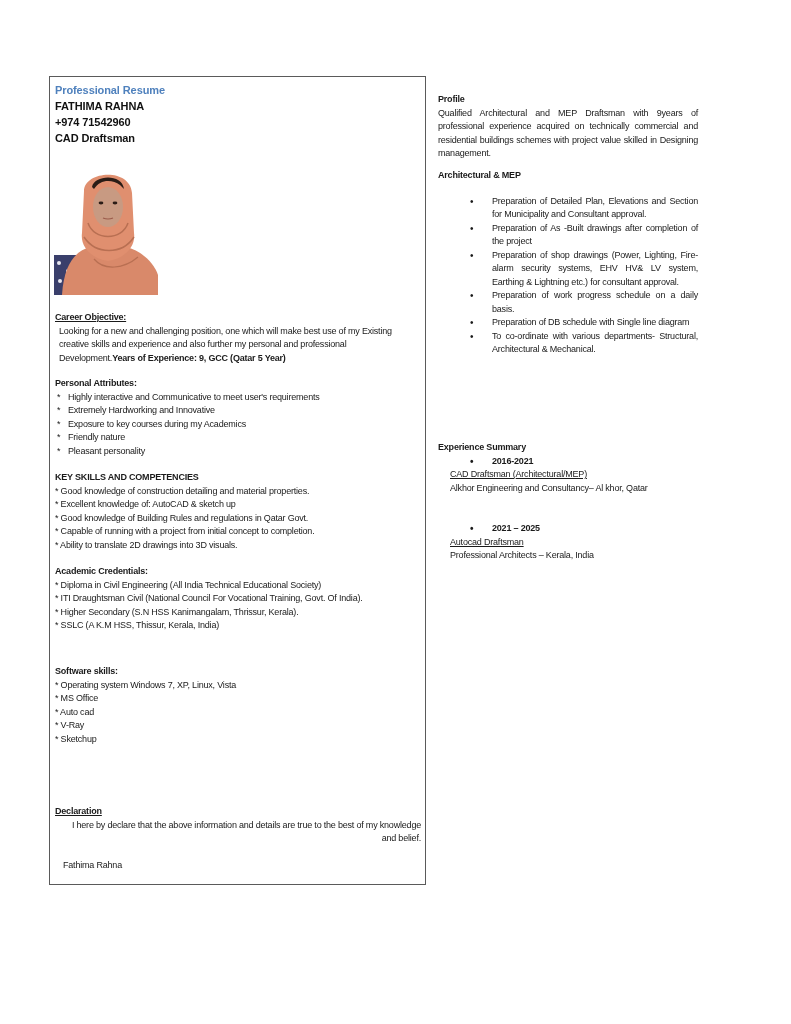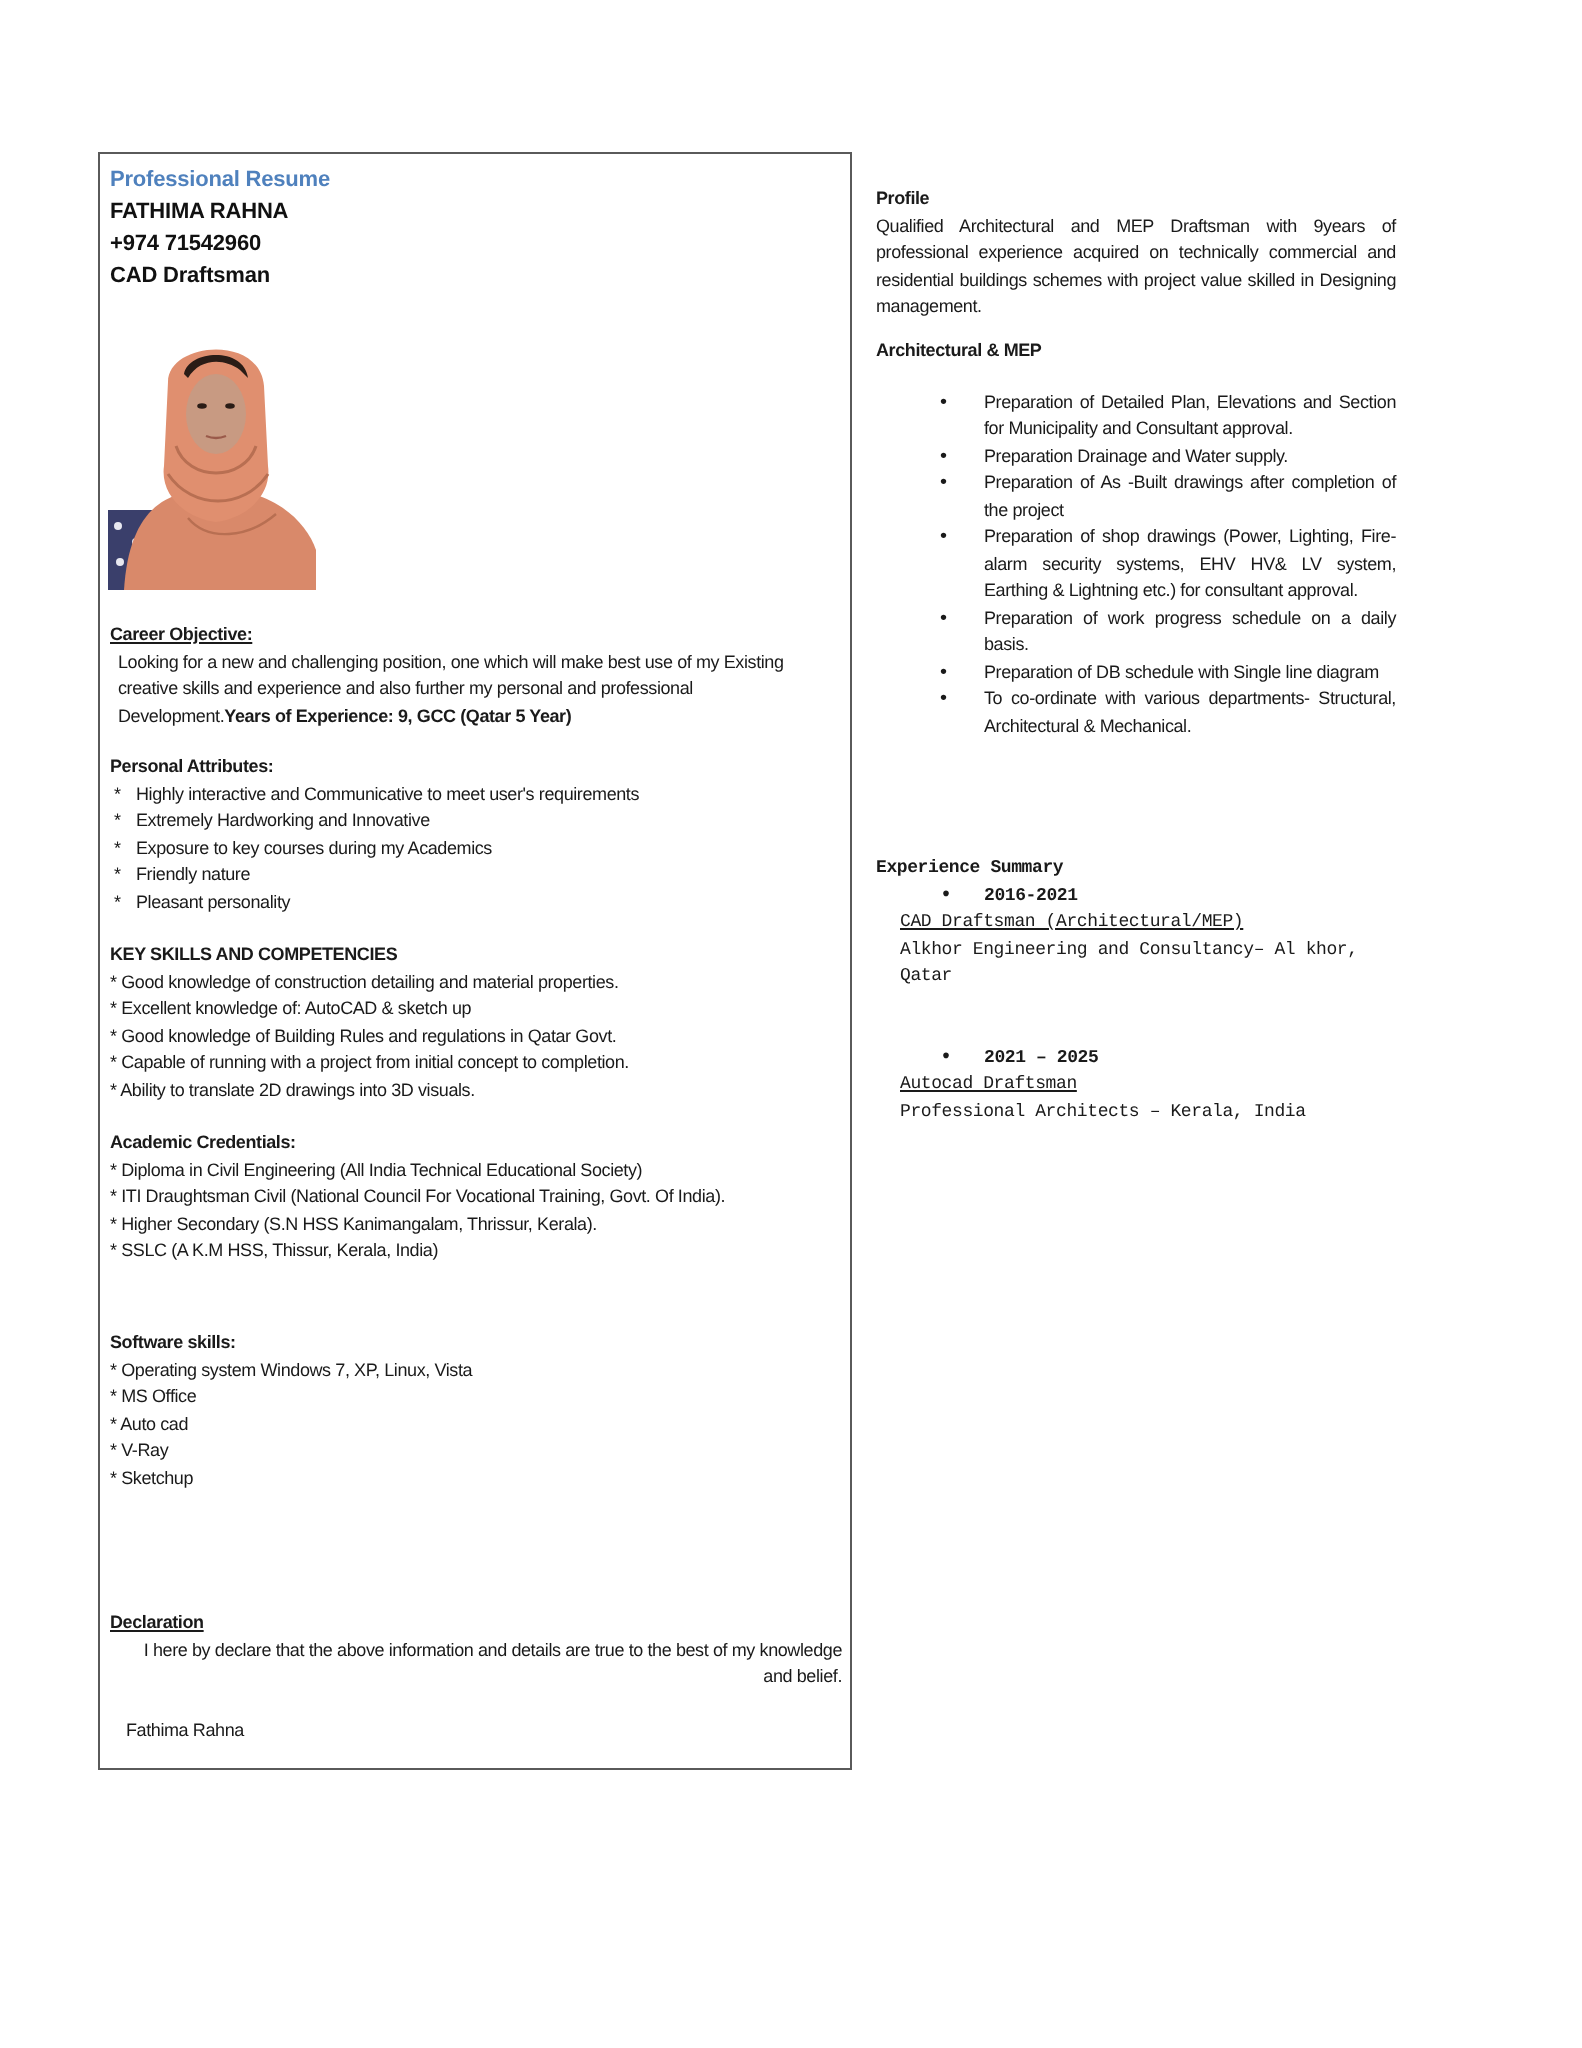--- a/index.html
+++ b/index.html
@@ -203,30 +203,29 @@
 <div class="right-col" style="top:93px;">
   <div class="sec-title">Profile</div>
   <div class="justify">Qualified Architectural and MEP Draftsman  with 9years of professional experience acquired on technically commercial and residential buildings schemes with project value skilled in Designing management.</div>
 </div>
 
 <div class="right-col" style="top:169px;">
   <div class="sec-title">Architectural &amp; MEP</div>
   <div style="height:12px;"></div>
   <ul class="bullets">
     <li>Preparation of Detailed Plan, Elevations and Section for Municipality and Consultant approval.</li>
-    <li>Preparation Drainage and Water supply.</li>
     <li>Preparation of As -Built drawings after completion of the project</li>
     <li>Preparation of shop drawings (Power, Lighting, Fire-alarm security systems, EHV HV&amp; LV system, Earthing &amp; Lightning etc.) for consultant approval.</li>
     <li>Preparation of work progress schedule on a daily basis.</li>
     <li>Preparation of DB schedule with Single line diagram</li>
     <li>To co-ordinate with various departments- Structural, Architectural &amp; Mechanical.</li>
   </ul>
 </div>
 
-<div class="right-col" style="top:428px;font-family:Liberation Mono, monospace;">
+<div class="right-col" style="top:441px;">
   <div class="sec-title">Experience Summary</div>
   <div>
     <div class="exp-year">2016-2021</div>
     <div class="exp-role underline">CAD Draftsman (Architectural/MEP)</div>
     <div class="exp-company">Alkhor Engineering and Consultancy– Al khor, Qatar</div>
   </div>
   <div style="height:27px;"></div>
   <div>
     <div class="exp-year">2021 – 2025</div>
     <div class="exp-role underline">Autocad Draftsman</div>

